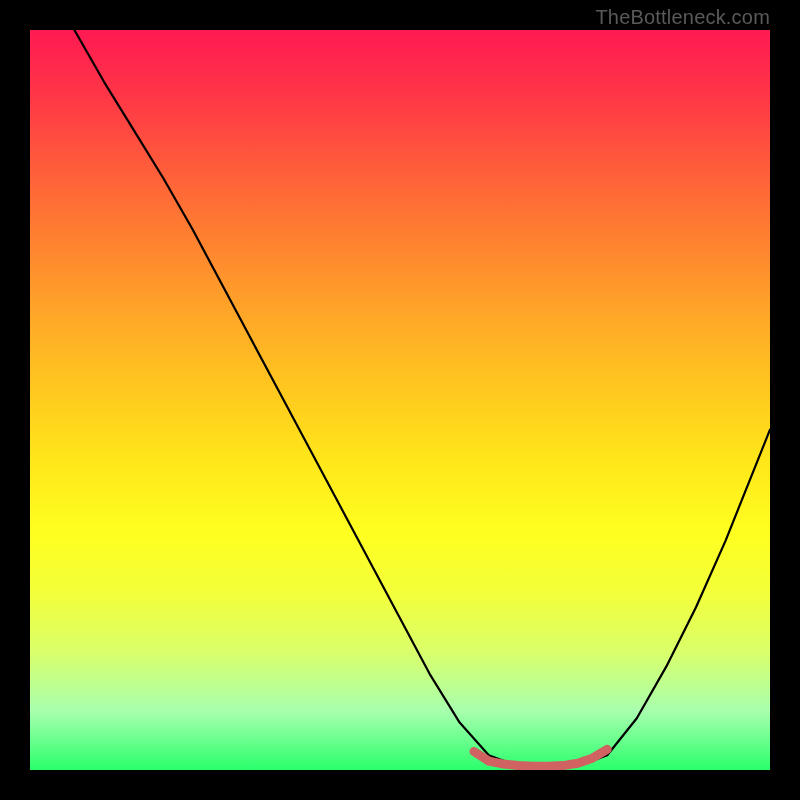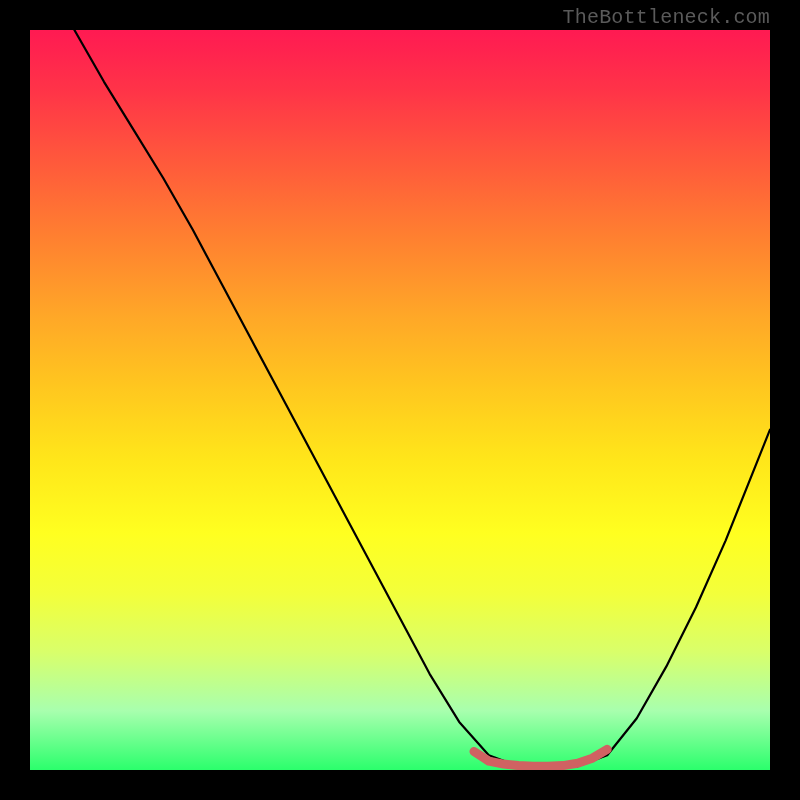--- a/index.html
+++ b/index.html
@@ -34,21 +34,21 @@
   .curve-svg {
     position: absolute;
     left: 0; top: 0;
     width: 740px; height: 740px;
     pointer-events: none;
   }
   .attribution {
     position: absolute;
     top: 6px;
     right: 30px;
-    font-family: Liberation Mono, monospace;
+    font-family: Liberation Sans, sans-serif;
     font-size: 20px;
     color: #5a5a5a;
     letter-spacing: 0.2px;
   }
 </style>
 </head>
 <body>
 
 <div class="stage">
   <div class="plot">

